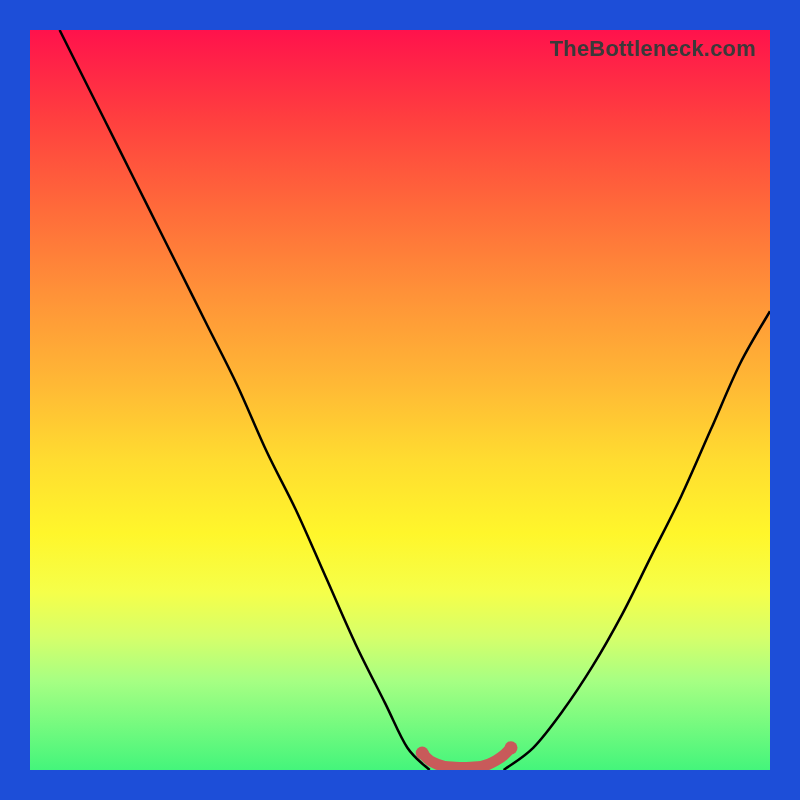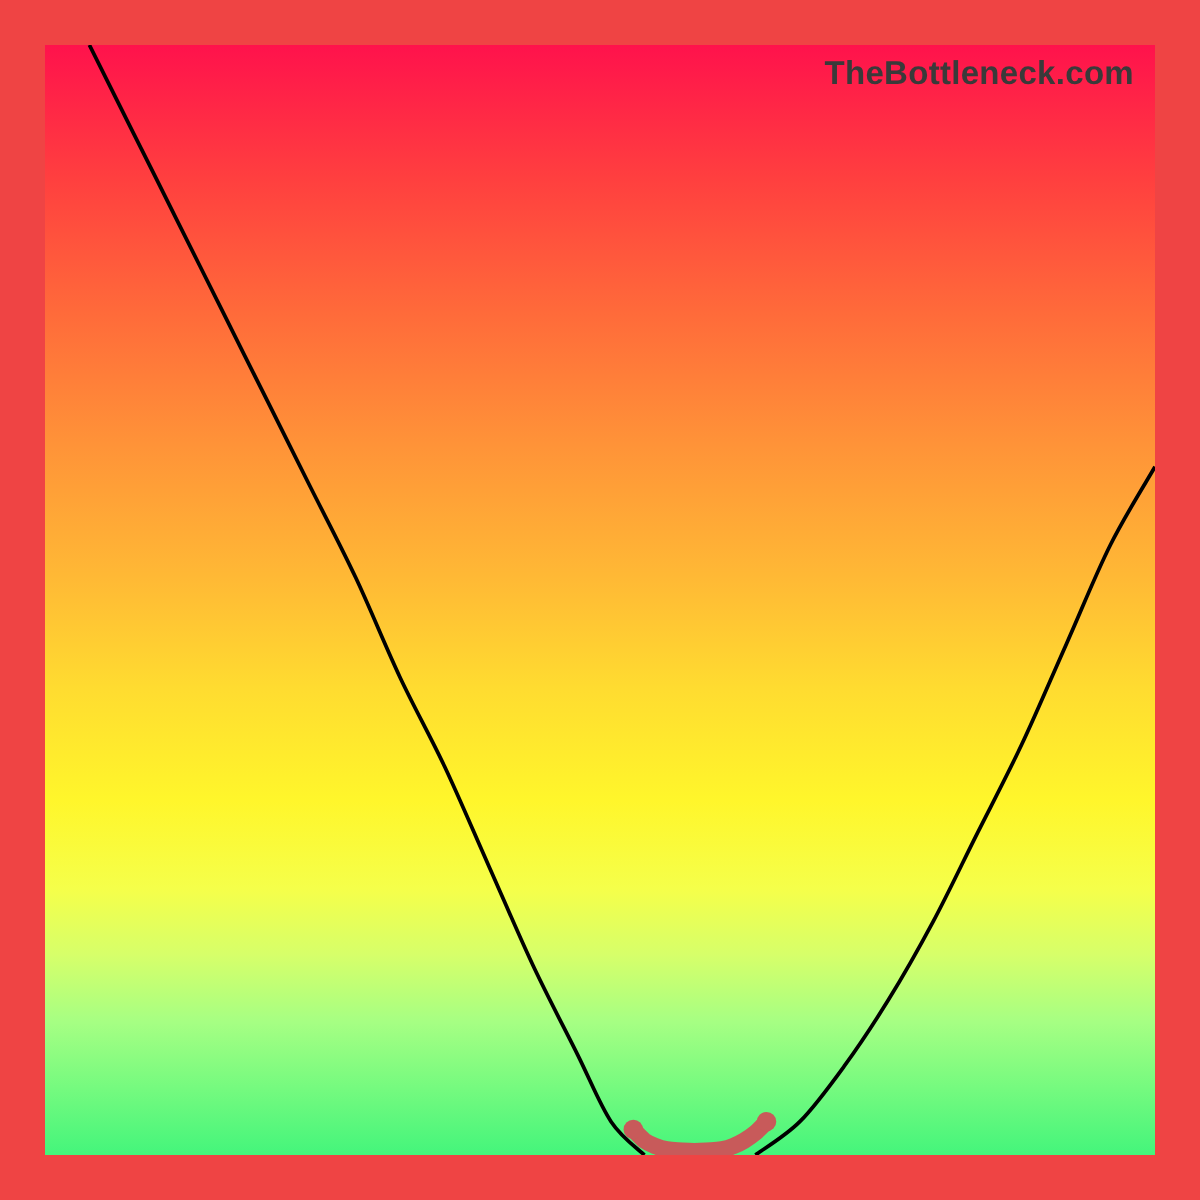--- a/index.html
+++ b/index.html
@@ -1,21 +1,21 @@
 <!DOCTYPE html>
 <html><head>
 <meta charset="utf-8">
 <style>
   * { margin: 0; padding: 0; box-sizing: border-box; }
   html, body { width: 800px; height: 800px; overflow: hidden; background: #000; }
   .stage {
     position: relative;
     width: 800px;
     height: 800px;
-    background: #ef4444;
+    background: #1d4ed8;
   }
   .plot-area {
     position: absolute;
     left: 30px;
     top: 30px;
     width: 740px;
     height: 740px;
     background: linear-gradient(to bottom,
       #ff124c 0%,
       #ff3f3f 12%,

